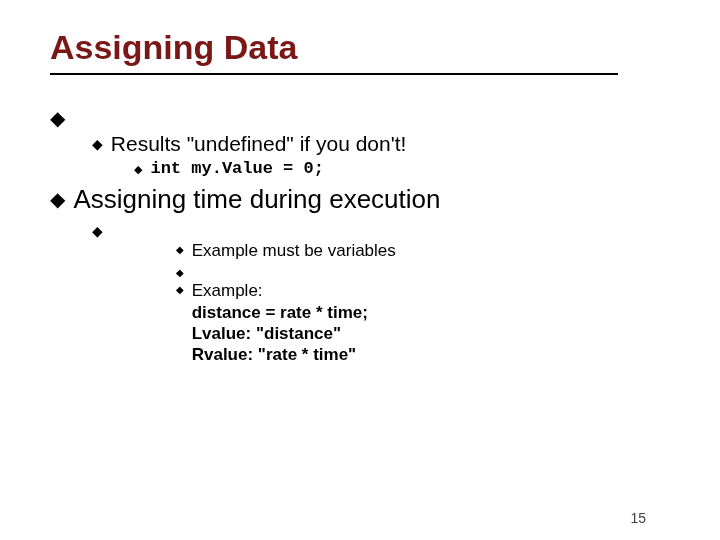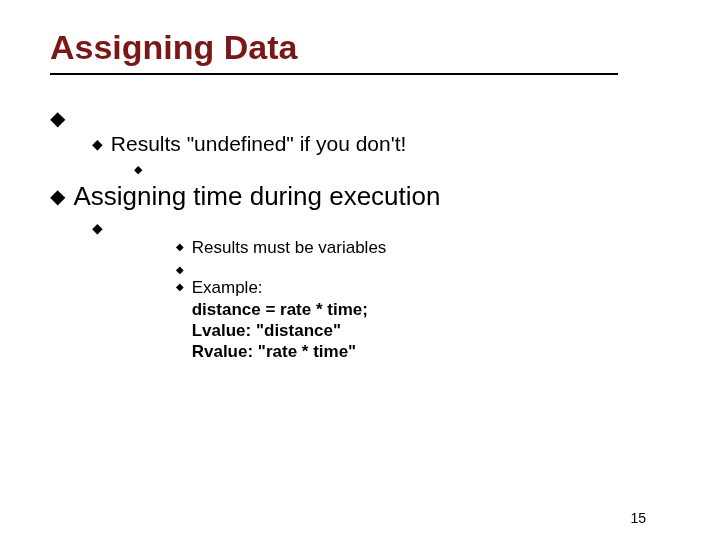--- a/index.html
+++ b/index.html
@@ -57,21 +57,21 @@
     font-family: Liberation Sans, sans-serif;
     font-weight: bold;
     font-size: 17px;
     display: block;
   }
   .pagenum {
     position: absolute;
     right: 22px;
     bottom: 14px;
     font-size: 14px;
-    color: #000000;
+    color: #404040;
   }
 </style>
 </head>
 <body>
 
 <div class="slide">
 
   <h1 class="title">Assigning Data</h1>
   <hr class="rule">
 
@@ -79,34 +79,35 @@
     <span class="b-mark">◆</span>
   </div>
 
   <div class="bullet lvl2">
     <span class="b-mark">◆</span>
     <span class="body">Results "undefined" if you don't!</span>
   </div>
 
   <div class="bullet lvl3">
     <span class="b-mark">◆</span>
+    <span class="body mono">int my.Value = 0;</span>
   </div>
 
   <div class="bullet lvl1">
     <span class="b-mark">◆</span>
     <span class="body">Assigning time during execution</span>
   </div>
 
   <div class="bullet lvl2">
     <span class="b-mark">◆</span>
   </div>
 
   <div class="bullet lvl4">
     <span class="b-mark">◆</span>
-    <span class="body">Results must be variables</span>
+    <span class="body">Example must be variables</span>
   </div>
 
   <div class="bullet lvl4">
     <span class="b-mark">◆</span>
   </div>
 
   <div class="bullet lvl4 example-block">
     <span class="b-mark">◆</span>
     <span class="body">
       <span>Example:</span><br>

